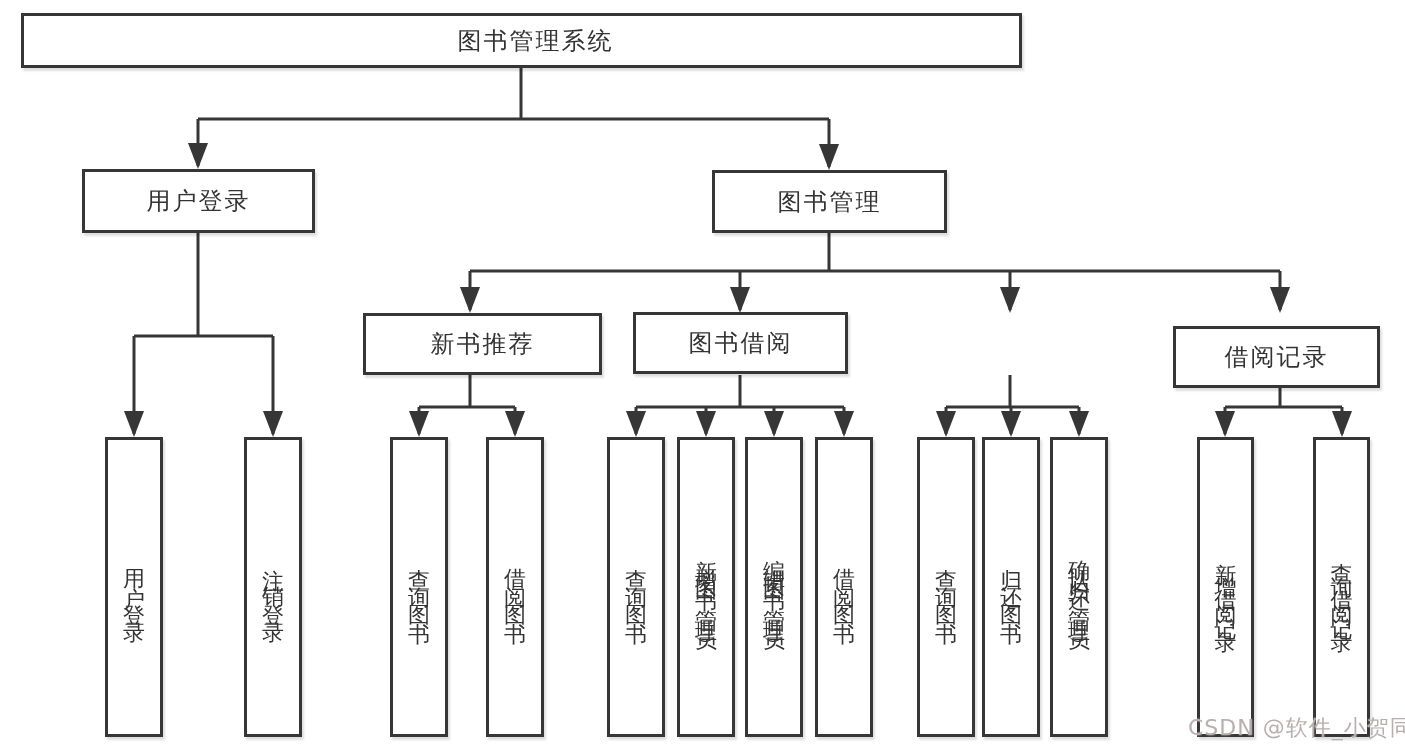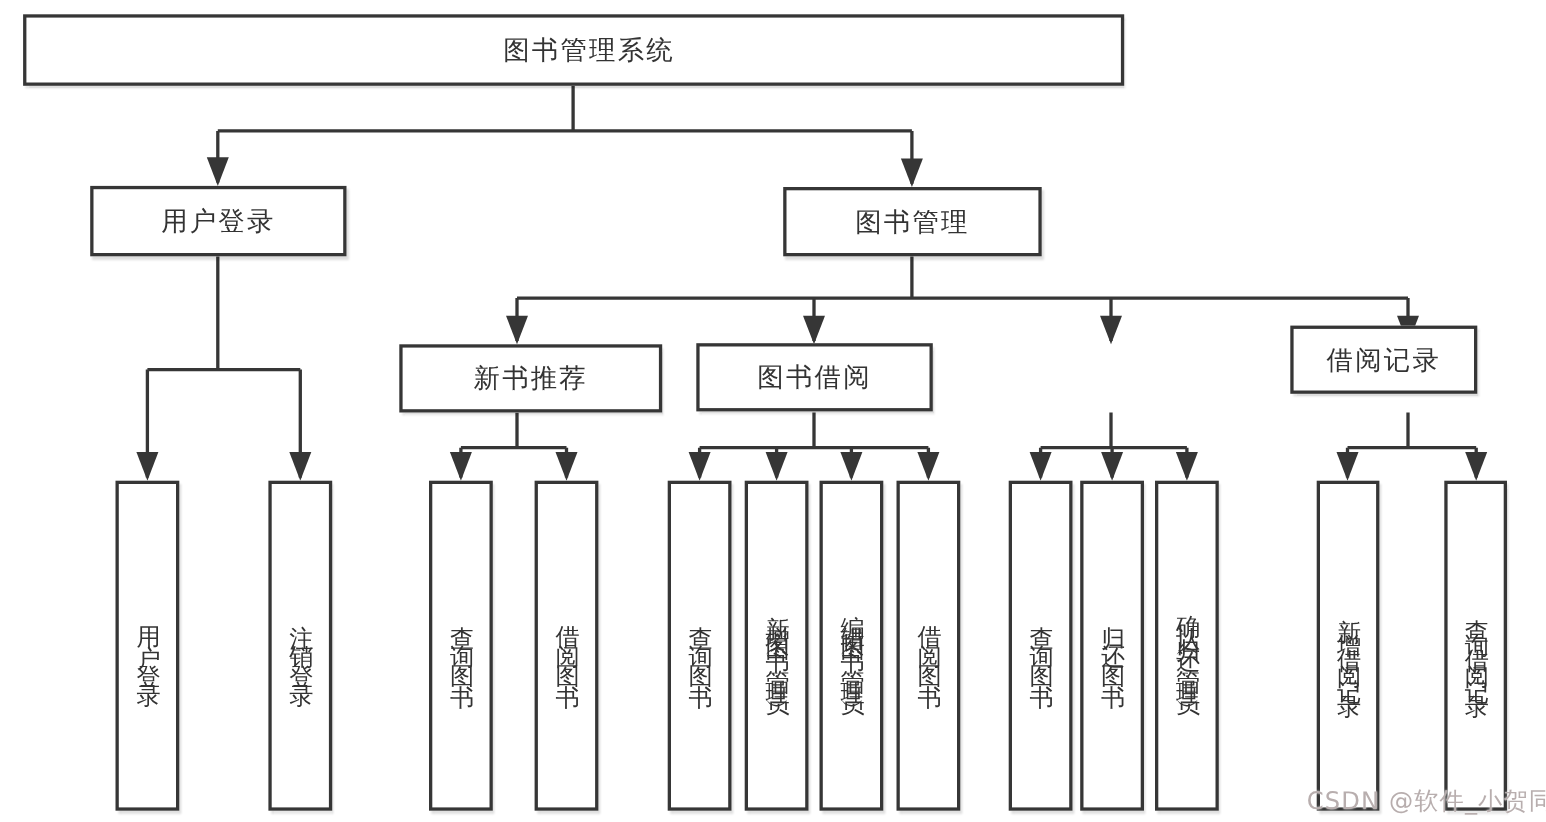--- a/index.html
+++ b/index.html
@@ -33,27 +33,27 @@
     writing-mode:vertical-rl;
     font-size:22px;color:#333333;
     box-shadow:2px 3px 2px rgba(0,0,0,0.13);
     line-height:1;
   }
   .ls4{letter-spacing:18px;}
   .ls6{letter-spacing:14px;}
   .ls9{letter-spacing:10px;}
 
   
-  #n-root        {left:21px;  top:13px;  width:1001px; height:65px;padding-left:28px;}
+  #n-root        {left:21px;  top:13px;  width:1001px; height:55px;padding-left:28px;}
   #n-user-login  {left:82px;  top:169px; width:233px;  height:64px;}
   #n-book-mgmt   {left:712px; top:170px; width:235px;  height:63px;}
   #n-new-book    {left:363px; top:313px; width:239px;  height:62px;}
   #n-book-borrow {left:633px; top:312px; width:215px;  height:62px;}
   #n-current     {left:903px; top:313px; width:215px;  height:62px;}
-  #n-record      {left:1173px;top:296px; width:170px;  height:62px;}
+  #n-record      {left:1173px;top:326px; width:207px;  height:62px;}
 
   #l-user-login   {left:105px;}
   #l-logout       {left:244px;}
   #l-query1       {left:390px;}
   #l-borrow1      {left:486px;}
   #l-query2       {left:607px;}
   #l-add-book     {left:677px;}
   #l-edit-book    {left:745px;}
   #l-borrow2      {left:815px;}
   #l-query3       {left:917px;}

